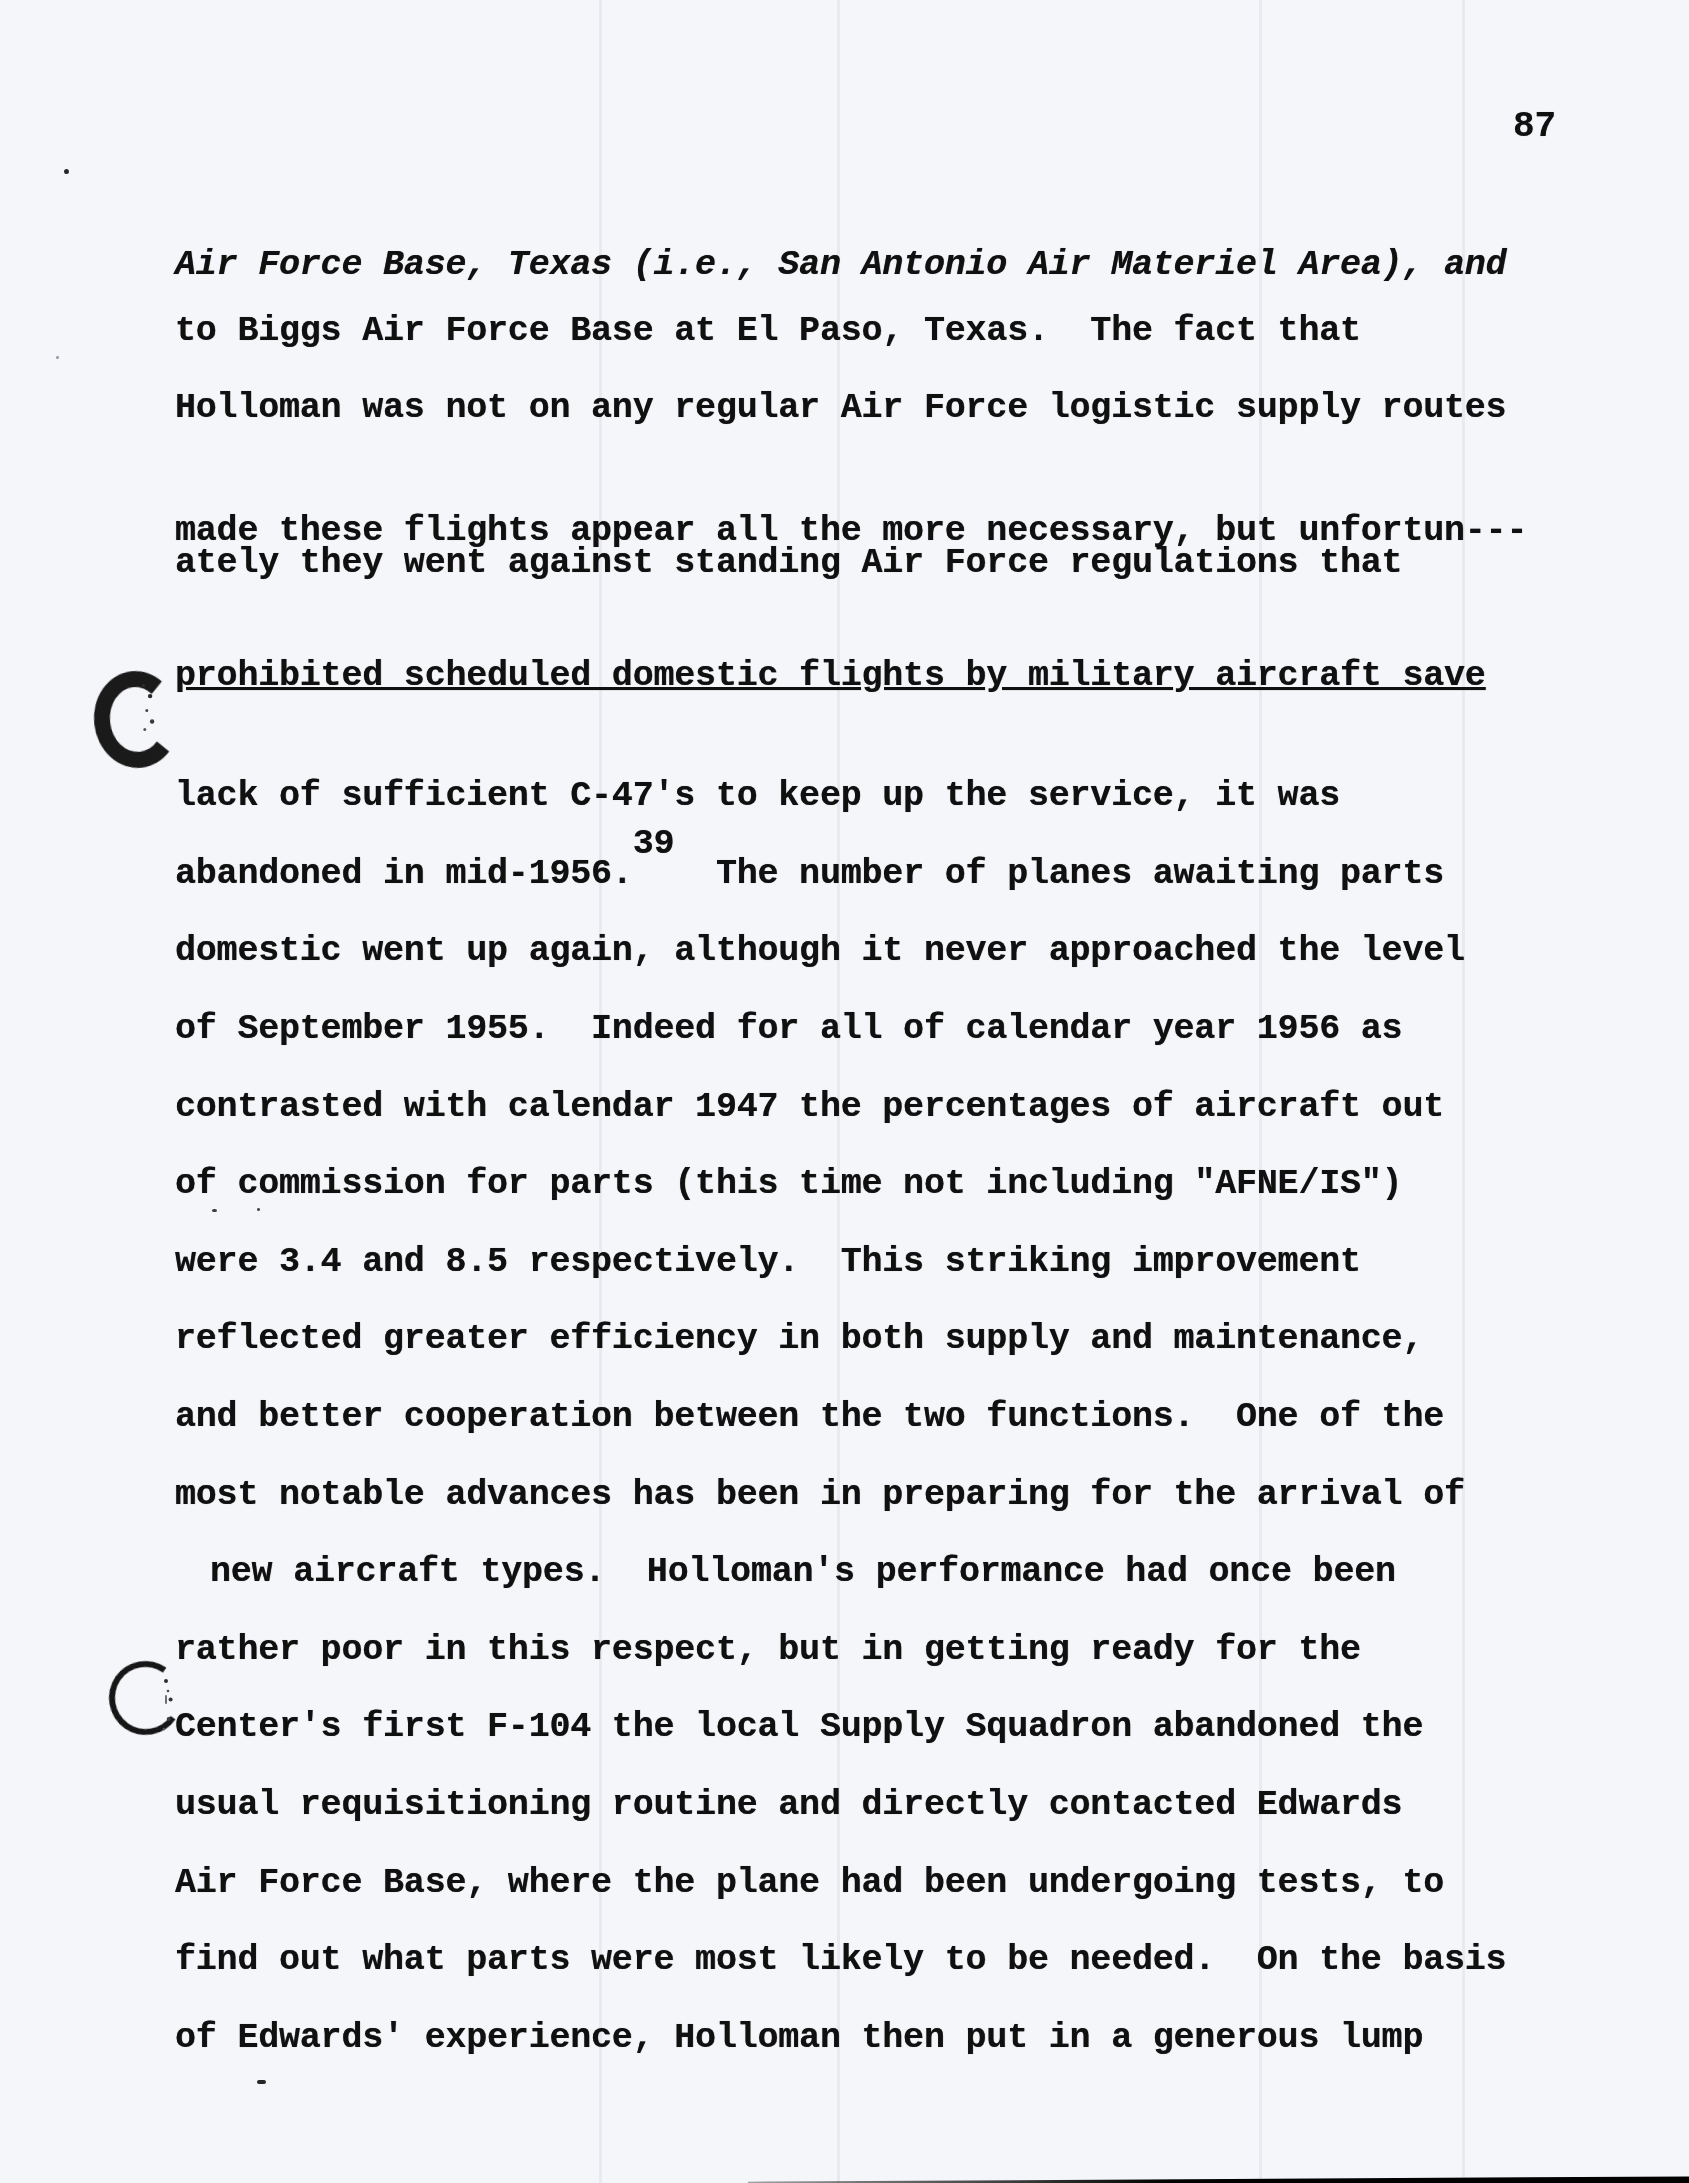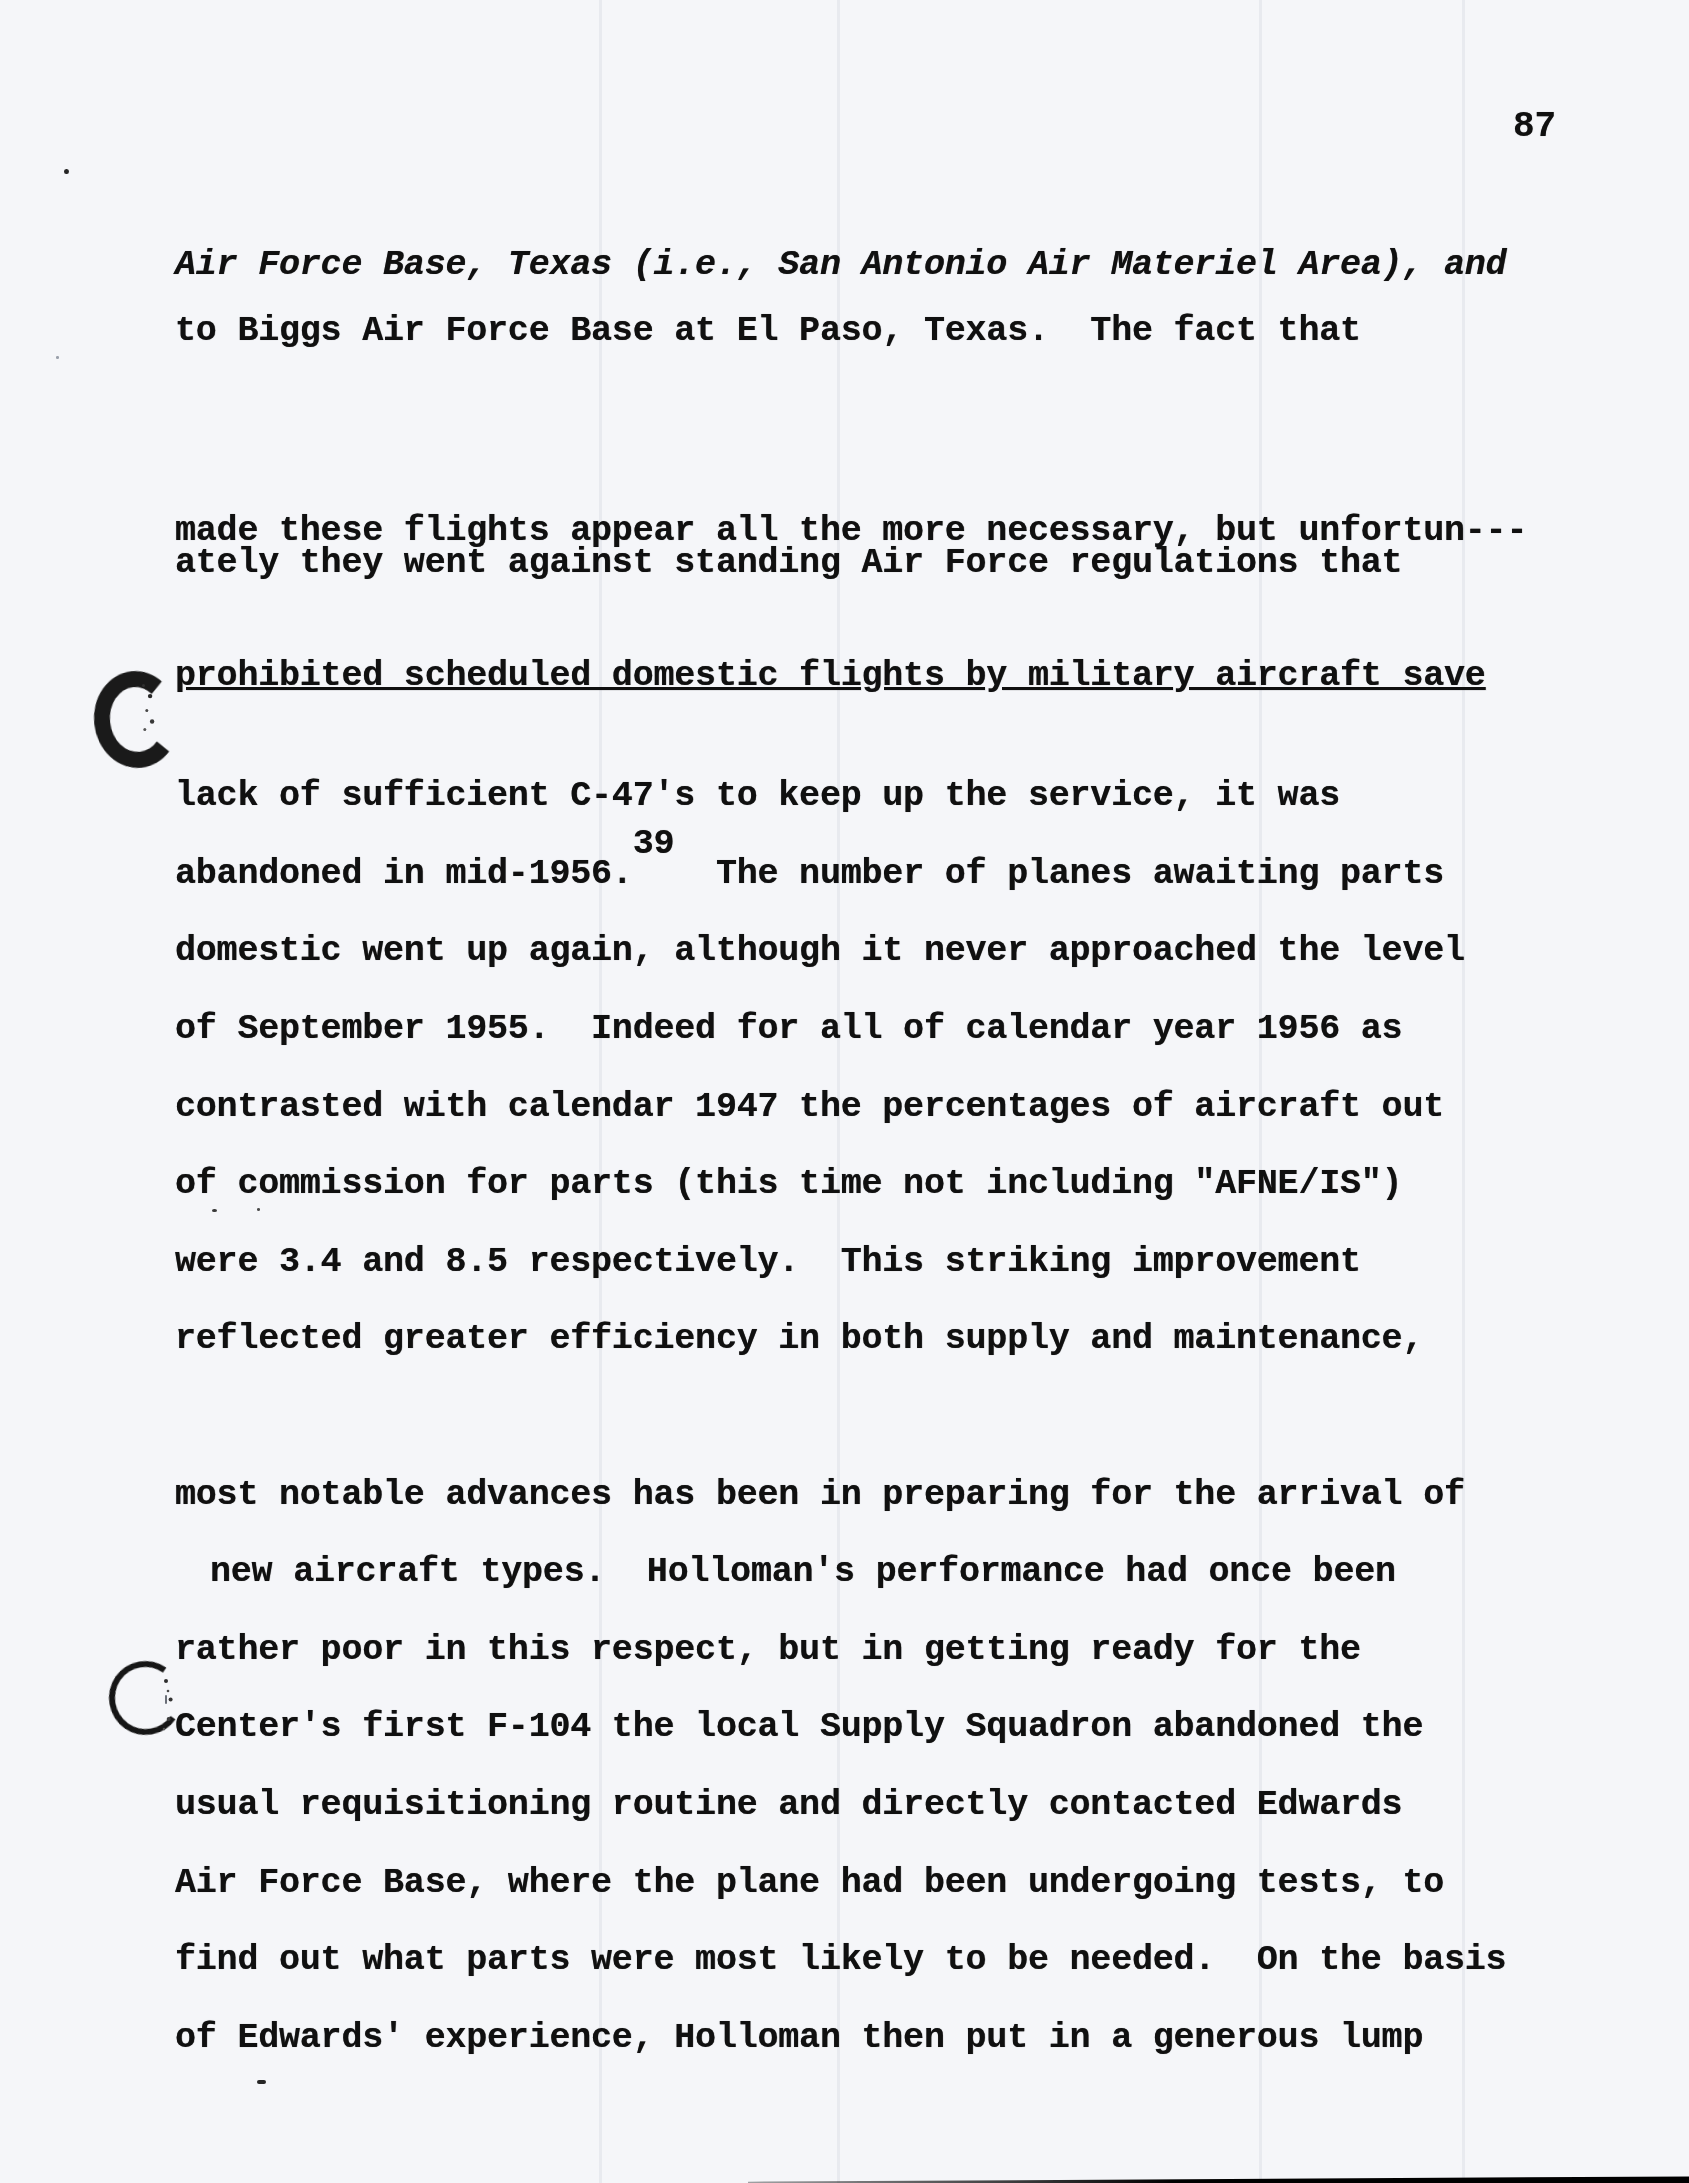--- a/index.html
+++ b/index.html
@@ -117,31 +117,33 @@
   <div class="streak s1"></div>
   <div class="streak s2"></div>
   <div class="streak s3"></div>
   <div class="streak s4"></div>
 
   <div class="page-number">87</div>
 
   <div class="text-block" id="text-lines">
       <div class="line" style="top: 248px; font-style: italic;"><span>Air Force Base, Texas (i.e., San Antonio Air Materiel Area), and</span></div>
       <div class="line" style="top: 314px;"><span>to Biggs Air Force Base at El Paso, Texas.  The fact that</span></div>
+      <div class="line" style="top: 391px;"><span>Holloman was not on any regular Air Force logistic supply routes</span></div>
       <div class="line" style="top: 469px; margin-top: 45px;"><span>made these flights appear all the more necessary, but unfortun---</span></div>
       <div class="line" style="top: 546px;"><span>ately they went against standing Air Force regulations that</span></div>
       <div class="line" style="top: 659px; text-decoration: underline;"><span>prohibited scheduled domestic flights by military aircraft save</span></div>
       <div class="line" style="top: 779px;"><span>lack of sufficient C-47's to keep up the service, it was</span></div>
       <div class="line" style="top: 857px;"><span>abandoned in mid-1956.</span><span class="sup">39</span><span>  The number of planes awaiting parts</span></div>
       <div class="line" style="top: 934px;"><span>domestic went up again, although it never approached the level</span></div>
       <div class="line" style="top: 1012px;"><span>of September 1955.  Indeed for all of calendar year 1956 as</span></div>
       <div class="line" style="top: 1090px;"><span>contrasted with calendar 1947 the percentages of aircraft out</span></div>
       <div class="line" style="top: 1167px;"><span>of commission for parts (this time not including "AFNE/IS")</span></div>
       <div class="line" style="top: 1245px;"><span>were 3.4 and 8.5 respectively.  This striking improvement</span></div>
       <div class="line" style="top: 1322px;"><span>reflected greater efficiency in both supply and maintenance,</span></div>
+      <div class="line" style="top: 1400px;"><span>and better cooperation between the two functions.  One of the</span></div>
       <div class="line" style="top: 1478px;"><span>most notable advances has been in preparing for the arrival of</span></div>
       <div class="line" style="top: 1555px; margin-left: 35px;"><span>new aircraft types.  Holloman's performance had once been</span></div>
       <div class="line" style="top: 1633px;"><span>rather poor in this respect, but in getting ready for the</span></div>
       <div class="line" style="top: 1710px;"><span>Center's first F-104 the local Supply Squadron abandoned the</span></div>
       <div class="line" style="top: 1788px;"><span>usual requisitioning routine and directly contacted Edwards</span></div>
       <div class="line" style="top: 1866px;"><span>Air Force Base, where the plane had been undergoing tests, to</span></div>
       <div class="line" style="top: 1943px;"><span>find out what parts were most likely to be needed.  On the basis</span></div>
       <div class="line" style="top: 2021px;"><span>of Edwards' experience, Holloman then put in a generous lump</span></div>
     </div>
 

